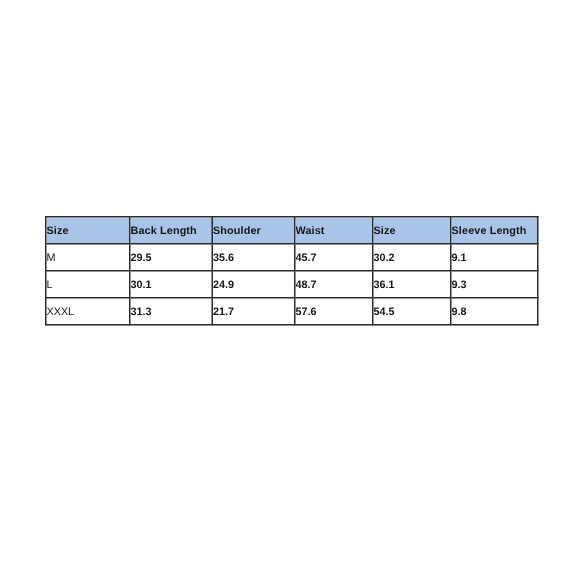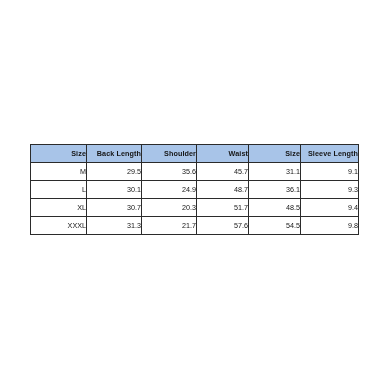--- a/index.html
+++ b/index.html
@@ -30,38 +30,38 @@
     table-layout: fixed;
     background: #ffffff;
   }
 
   #size-chart-table th,
   #size-chart-table td {
     border: 1px solid #2b2b2b;
     height: 17px;
     line-height: 17px;
     padding: 0;
-    text-align: right;
+    text-align: left;
     vertical-align: middle;
     color: #151515;
     white-space: nowrap;
     overflow: hidden;
   }
 
   #size-chart-table thead th {
     background: #a8c4e8;
     font-size: 7.2px;
     font-weight: bold;
     letter-spacing: 0.1px;
   }
 
   #size-chart-table tbody td {
     background: #ffffff;
     font-size: 7.2px;
-    font-weight: normal;
+    font-weight: bold;
   }
 
   #size-chart-table tbody td.size-cell {
     font-weight: normal;
   }
 
   
   col.c0 { width: 56px; }
   col.c1 { width: 55px; }
   col.c2 { width: 55px; }
@@ -92,38 +92,30 @@
         <th>Size</th>
         <th>Sleeve Length</th>
       </tr>
     </thead>
     <tbody>
       <tr>
         <td class="size-cell">M</td>
         <td>29.5</td>
         <td>35.6</td>
         <td>45.7</td>
-        <td>31.1</td>
+        <td>30.2</td>
         <td>9.1</td>
       </tr>
       <tr>
         <td class="size-cell">L</td>
         <td>30.1</td>
         <td>24.9</td>
         <td>48.7</td>
         <td>36.1</td>
         <td>9.3</td>
-      </tr>
-      <tr>
-        <td class="size-cell">XL</td>
-        <td>30.7</td>
-        <td>20.3</td>
-        <td>51.7</td>
-        <td>48.5</td>
-        <td>9.4</td>
       </tr>
       <tr>
         <td class="size-cell">XXXL</td>
         <td>31.3</td>
         <td>21.7</td>
         <td>57.6</td>
         <td>54.5</td>
         <td>9.8</td>
       </tr>
     </tbody>

